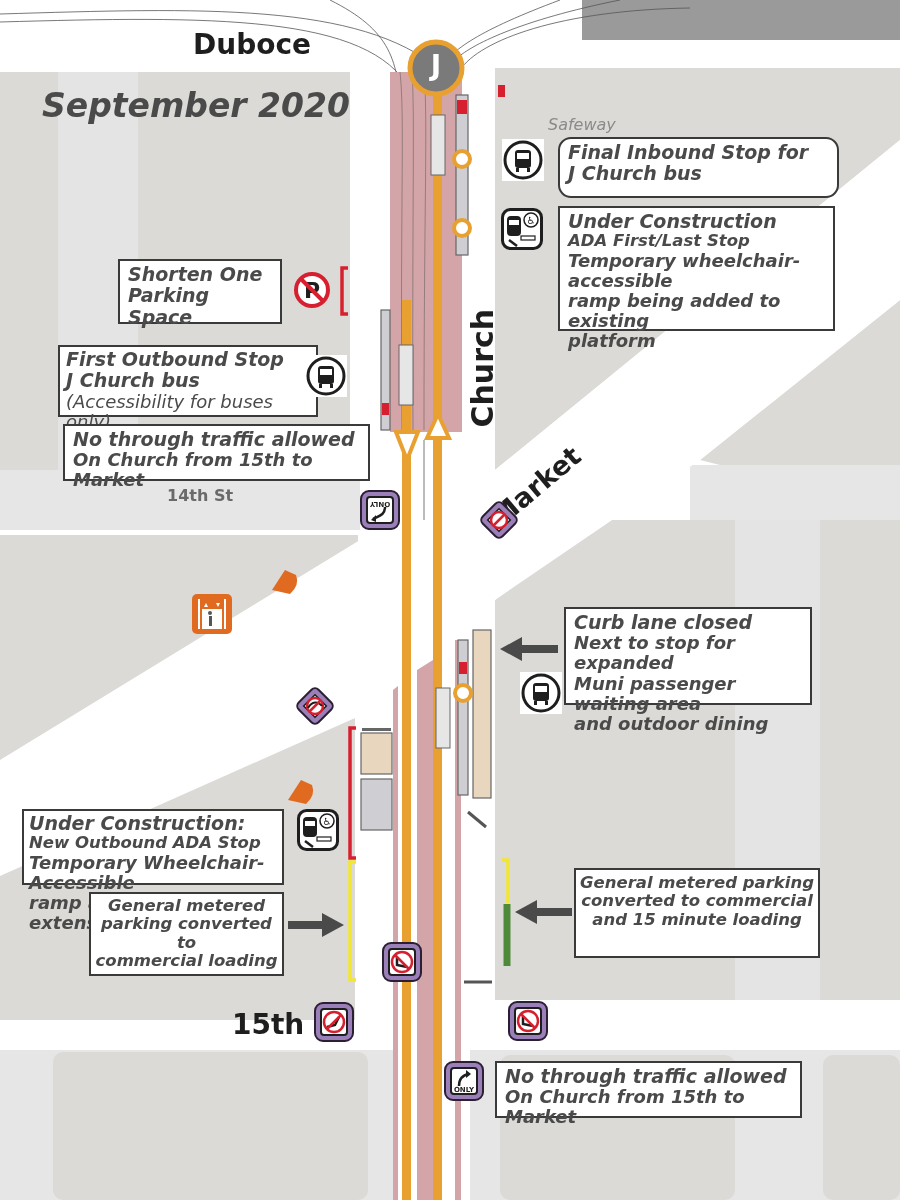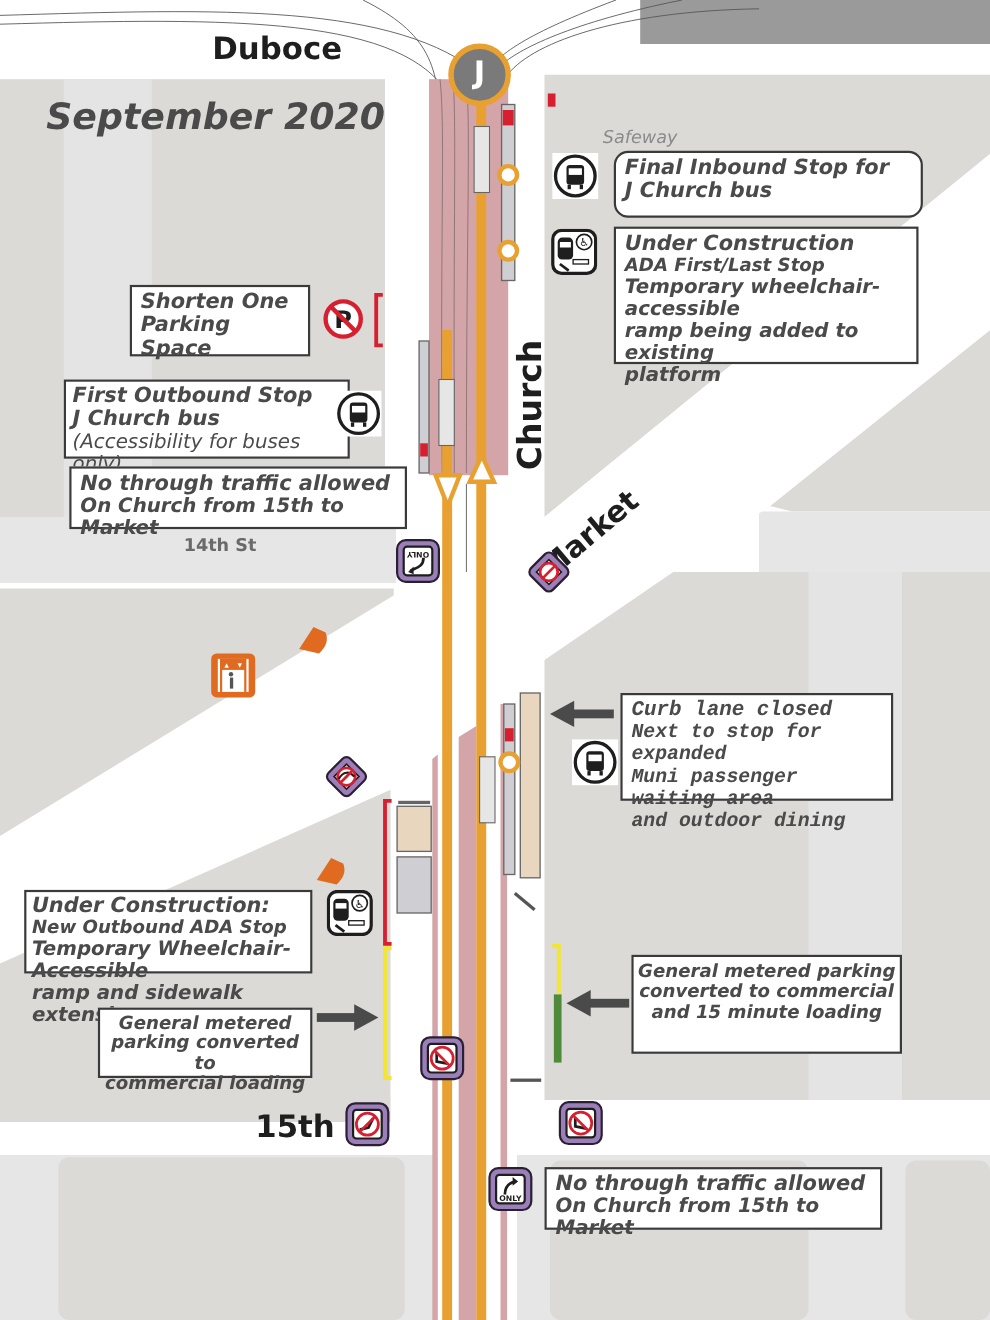--- a/index.html
+++ b/index.html
@@ -154,35 +154,35 @@
   <span class="big">First Outbound Stop</span>
   <span class="big">J Church bus</span>
   <span class="small" style="font-weight:normal;">(Accessibility for buses only)</span>
 </div>
 
 <div class="callout" style="left:63px; top:424px; width:307px; height:57px;">
   <span class="big">No through traffic allowed</span>
   <span class="small">On Church from 15th to Market</span>
 </div>
 
-<div class="callout" style="left:564px; top:630px; width:248px; height:98px;font-family:Liberation Mono, monospace;">
+<div class="callout" style="left:564px; top:607px; width:248px; height:98px;">
   <span class="big">Curb lane closed</span>
   <span class="small">Next to stop for expanded</span>
   <span class="small">Muni passenger waiting area</span>
   <span class="small">and outdoor dining</span>
 </div>
 
 <div class="callout" style="left:22px; top:809px; width:262px; height:76px; padding:2px 5px;">
   <span class="big">Under Construction:</span>
   <span class="mid">New Outbound ADA Stop</span>
   <span class="small">Temporary Wheelchair-Accessible</span>
   <span class="small">ramp and sidewalk extension</span>
 </div>
 
-<div class="callout center" style="left:89px; top:916px; width:195px; height:64px; padding:3px 2px;">
+<div class="callout center" style="left:89px; top:892px; width:195px; height:84px; padding:3px 2px;">
   <span class="mid">General metered</span>
   <span class="mid">parking converted to</span>
   <span class="mid">commercial loading</span>
 </div>
 
 <div class="callout center" style="left:574px; top:868px; width:246px; height:90px; padding:4px 2px;">
   <span class="mid">General metered parking</span>
   <span class="mid">converted to commercial</span>
   <span class="mid">and 15 minute loading</span>
 </div>

